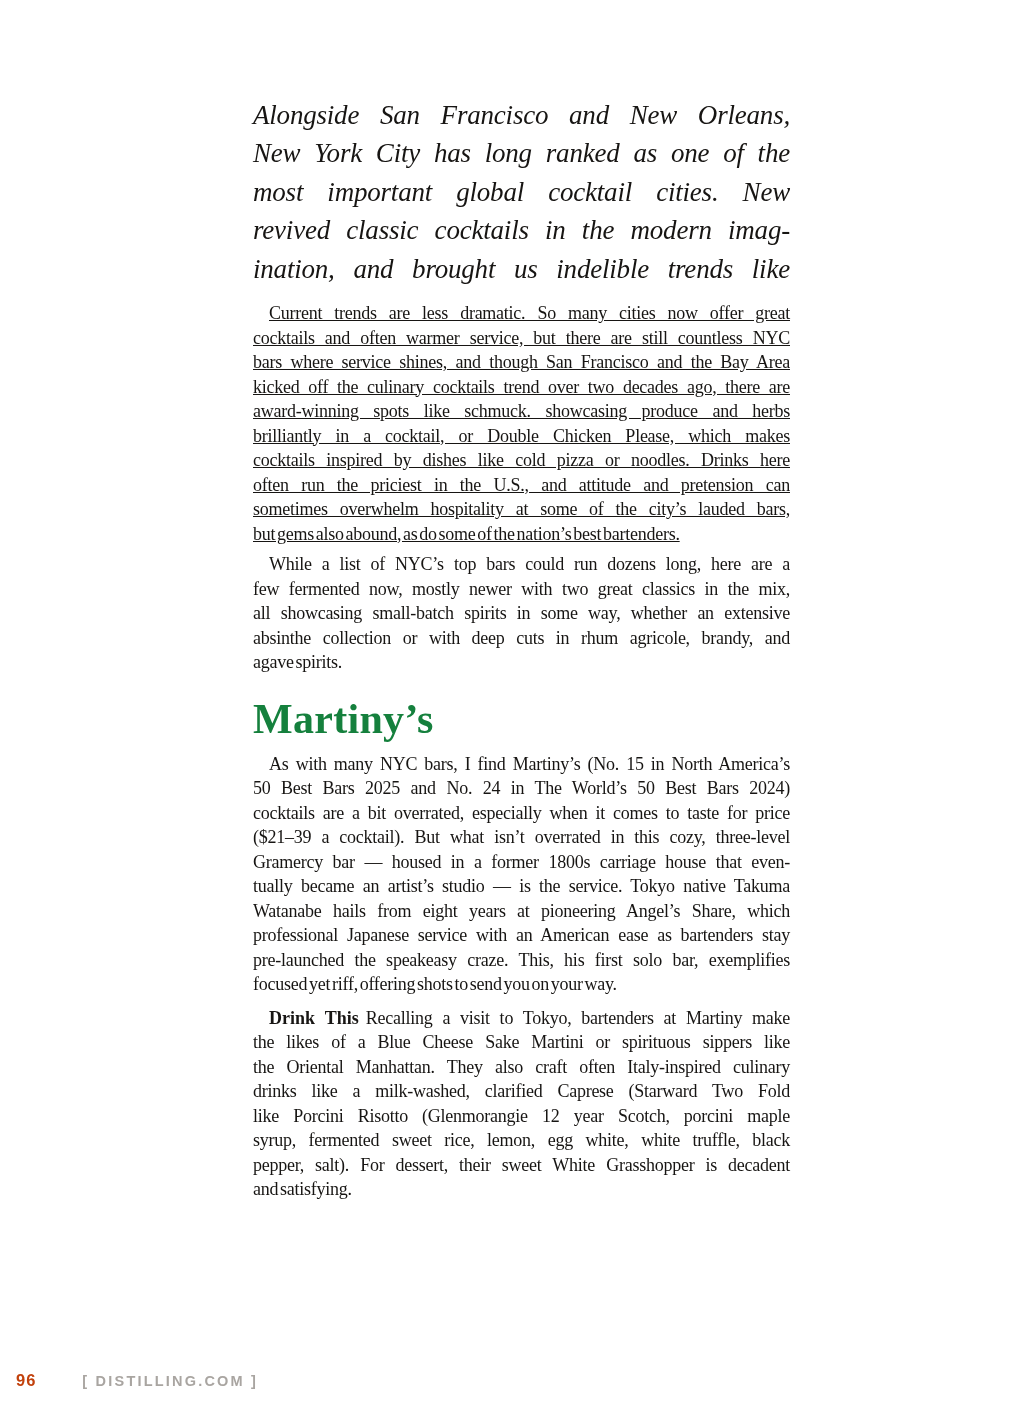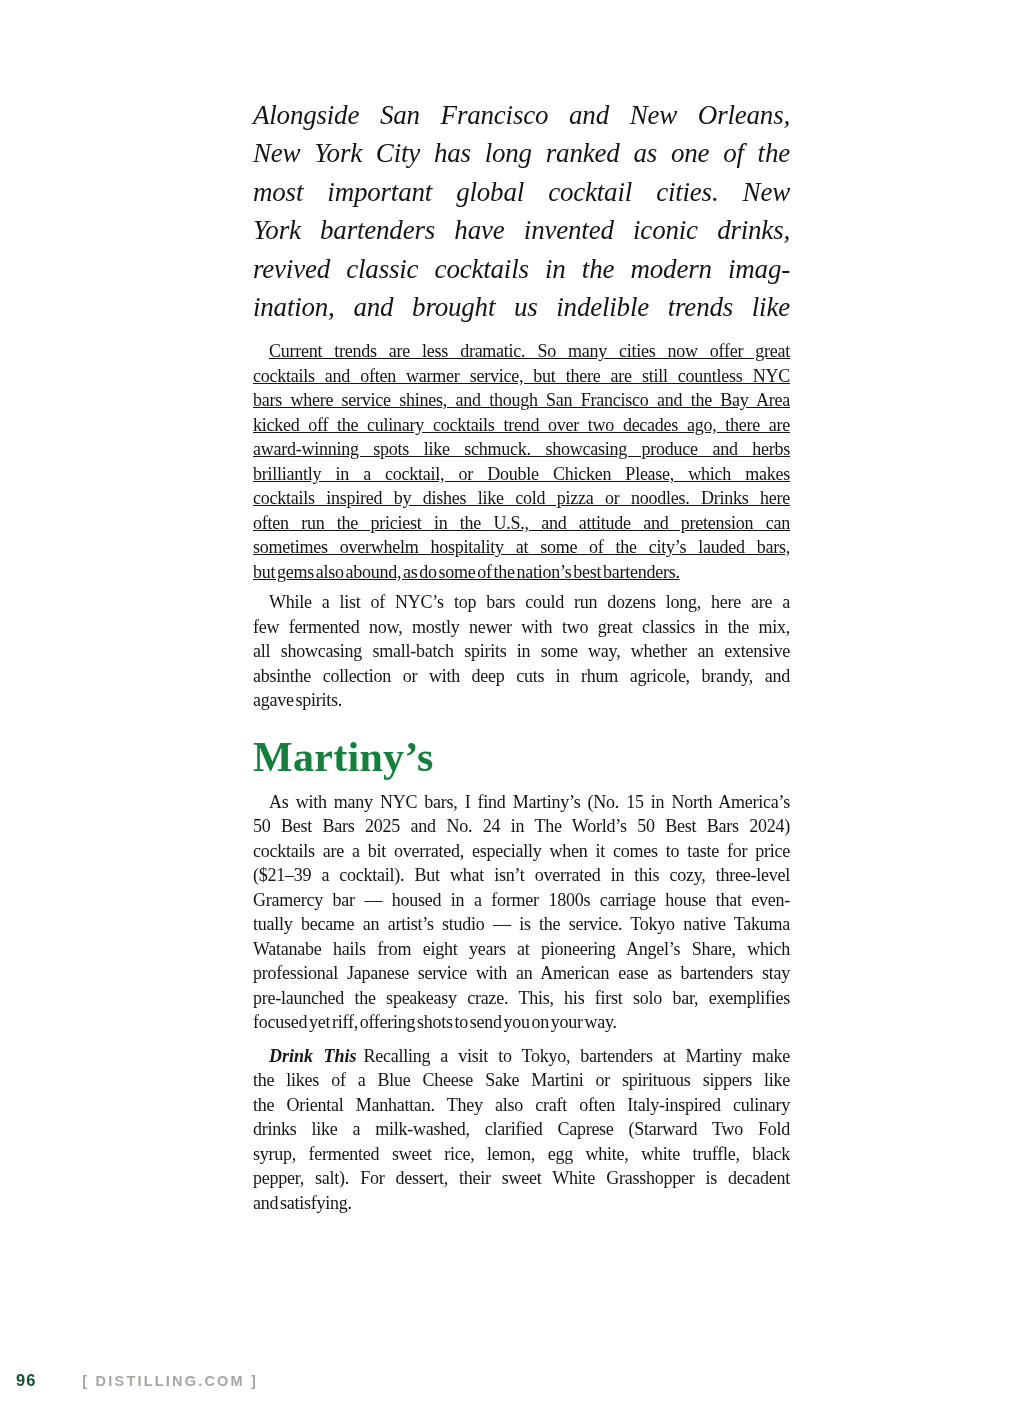--- a/index.html
+++ b/index.html
@@ -46,57 +46,55 @@
     font-size: 42px;
     line-height: 44px;
     font-weight: bold;
     letter-spacing: 0.3px;
     color: #15803d;
   }
   #p3 { margin-top: 11px; }
   #p4 { margin-top: 9px; }
   .lead {
     font-weight: bold;
-    font-style: italic;
     margin-right: 7px;
     letter-spacing: 0;
   }
   .footer {
     position: absolute;
     left: 16px;
     top: 1371px;
     font-family: "Liberation Sans", "DejaVu Sans", sans-serif;
     display: flex;
     align-items: baseline;
   }
   .page-num {
     font-weight: bold;
     font-size: 16.5px;
     letter-spacing: 1px;
-    color: #14532d;
+    color: #c2410c;
   }
   .site {
     margin-left: 46px;
     font-weight: bold;
     font-size: 14.5px;
     letter-spacing: 2.2px;
     color: #a9a5a1;
   }
 </style>
 </head>
 <body>
 
 <div class="page">
   <div class="column">
 
     <div class="intro">
         <div class="line">Alongside San Francisco and New Orleans,</div>
         <div class="line">New York City has long ranked as one of the</div>
         <div class="line">most important global cocktail cities. New</div>
-        <div class="line">York bartenders have invented iconic drinks,</div>
         <div class="line">revived classic cocktails in the modern imag-</div>
         <div class="line">ination, and brought us indelible trends like</div>
       </div>
 
     <div class="para indented" id="p1">
         <div class="line">Current trends are less dramatic. So many cities now offer great</div>
         <div class="line">cocktails and often warmer service, but there are still countless NYC</div>
         <div class="line">bars where service shines, and though San Francisco and the Bay Area</div>
         <div class="line">kicked off the culinary cocktails trend over two decades ago, there are</div>
         <div class="line">award-winning spots like schmuck. showcasing produce and herbs</div>
@@ -128,20 +126,21 @@
         <div class="line">professional Japanese service with an American ease as bartenders stay</div>
         <div class="line">pre-launched the speakeasy craze. This, his first solo bar, exemplifies</div>
         <div class="line last">focused yet riff, offering shots to send you on your way.</div>
       </div>
 
     <div class="para indented" id="p4">
         <div class="line"><span class="lead">Drink This</span>Recalling a visit to Tokyo, bartenders at Martiny make</div>
         <div class="line">the likes of a Blue Cheese Sake Martini or spirituous sippers like</div>
         <div class="line">the Oriental Manhattan. They also craft often Italy-inspired culinary</div>
         <div class="line">drinks like a milk-washed, clarified Caprese (Starward Two Fold</div>
+        <div class="line">like Porcini Risotto (Glenmorangie 12 year Scotch, porcini maple</div>
         <div class="line">syrup, fermented sweet rice, lemon, egg white, white truffle, black</div>
         <div class="line">pepper, salt). For dessert, their sweet White Grasshopper is decadent</div>
         <div class="line last">and satisfying.</div>
       </div>
 
   </div>
 
   <div class="footer">
     <span class="page-num">96</span>
     <span class="site">[ DISTILLING.COM ]</span>

